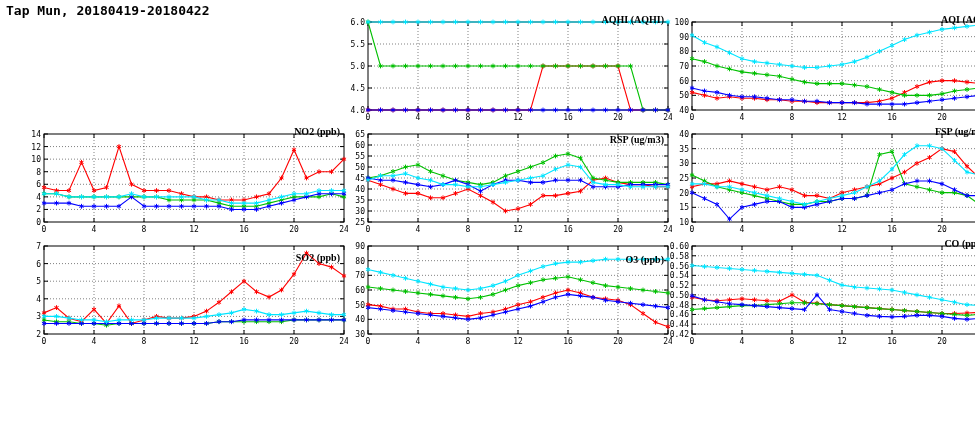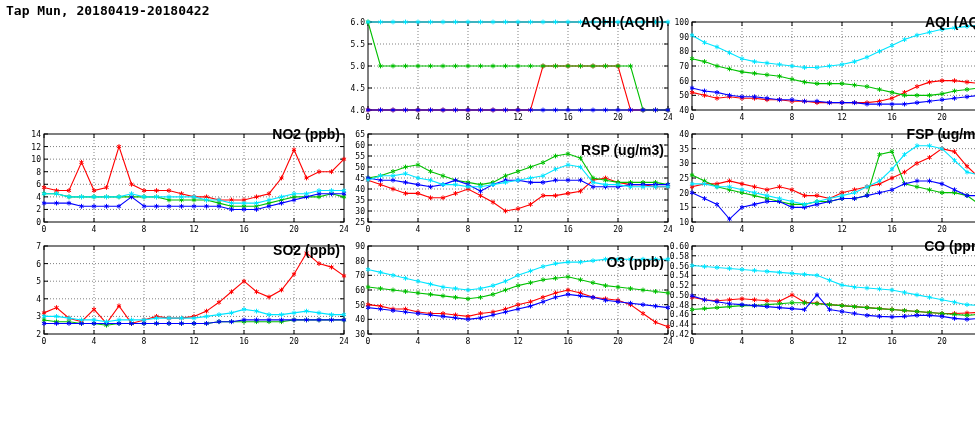--- a/index.html
+++ b/index.html
@@ -1,20 +1,20 @@
 <!DOCTYPE html>
 <html><head>
 <meta charset="utf-8">
 <style>
   html,body{margin:0;padding:0;background:#ffffff;}
   body{width:975px;height:447px;font-family:"DejaVu Sans Mono",monospace;position:relative;overflow:hidden;}
   #title{position:absolute;left:6px;top:3px;font-size:13px;font-weight:bold;color:#000;letter-spacing:0px;}
   .panel{position:absolute;}
   .panel svg{display:block;}
-  .ptitle{position:absolute;right:3px;top:1px;font-size:14px;font-weight:bold;color:#000;font-family:Liberation Sans, sans-serif;}
+  .ptitle{position:absolute;right:3px;top:1px;font-size:10px;font-weight:bold;color:#000;font-family:Liberation Serif, serif;}
 </style>
 </head>
 <body>
 
 <div id="title">Tap Mun, 20180419-20180422</div>
 
 <div class="panel" id="p-aqhi" style="left: 338px; top: 14px; width: 334px; height: 110px;">
     <svg width="334" height="110" viewBox="0 0 334 110">
       <g>
         <line x1="80" y1="8" x2="80" y2="96" stroke="#000" stroke-width="0.5" stroke-dasharray="1,2"></line>
@@ -289,21 +289,21 @@
       </g>
       <path d="M30.00,54.20L42.50,58.60L55.00,63.00L67.50,67.40L80.00,67.40L92.50,71.80L105.00,71.80L117.50,67.40L130.00,63.00L142.50,69.60L155.00,76.20L167.50,85.00L180.00,82.80L192.50,78.40L205.00,69.60L217.50,69.60L230.00,67.40L242.50,65.20L255.00,54.20L267.50,52.00L280.00,56.40L292.50,58.60L305.00,58.60L317.50,60.80L330.00,60.80" fill="none" stroke="#ff0000" stroke-width="1.1"></path>
       <path d="M27.92,53.00L32.08,55.40M30.00,51.80L30.00,56.60M32.08,53.00L27.92,55.40M40.42,57.40L44.58,59.80M42.50,56.20L42.50,61.00M44.58,57.40L40.42,59.80M52.92,61.80L57.08,64.20M55.00,60.60L55.00,65.40M57.08,61.80L52.92,64.20M65.42,66.20L69.58,68.60M67.50,65.00L67.50,69.80M69.58,66.20L65.42,68.60M77.92,66.20L82.08,68.60M80.00,65.00L80.00,69.80M82.08,66.20L77.92,68.60M90.42,70.60L94.58,73.00M92.50,69.40L92.50,74.20M94.58,70.60L90.42,73.00M102.92,70.60L107.08,73.00M105.00,69.40L105.00,74.20M107.08,70.60L102.92,73.00M115.42,66.20L119.58,68.60M117.50,65.00L117.50,69.80M119.58,66.20L115.42,68.60M127.92,61.80L132.08,64.20M130.00,60.60L130.00,65.40M132.08,61.80L127.92,64.20M140.42,68.40L144.58,70.80M142.50,67.20L142.50,72.00M144.58,68.40L140.42,70.80M152.92,75.00L157.08,77.40M155.00,73.80L155.00,78.60M157.08,75.00L152.92,77.40M165.42,83.80L169.58,86.20M167.50,82.60L167.50,87.40M169.58,83.80L165.42,86.20M177.92,81.60L182.08,84.00M180.00,80.40L180.00,85.20M182.08,81.60L177.92,84.00M190.42,77.20L194.58,79.60M192.50,76.00L192.50,80.80M194.58,77.20L190.42,79.60M202.92,68.40L207.08,70.80M205.00,67.20L205.00,72.00M207.08,68.40L202.92,70.80M215.42,68.40L219.58,70.80M217.50,67.20L217.50,72.00M219.58,68.40L215.42,70.80M227.92,66.20L232.08,68.60M230.00,65.00L230.00,69.80M232.08,66.20L227.92,68.60M240.42,64.00L244.58,66.40M242.50,62.80L242.50,67.60M244.58,64.00L240.42,66.40M252.92,53.00L257.08,55.40M255.00,51.80L255.00,56.60M257.08,53.00L252.92,55.40M265.42,50.80L269.58,53.20M267.50,49.60L267.50,54.40M269.58,50.80L265.42,53.20M277.92,55.20L282.08,57.60M280.00,54.00L280.00,58.80M282.08,55.20L277.92,57.60M290.42,57.40L294.58,59.80M292.50,56.20L292.50,61.00M294.58,57.40L290.42,59.80M302.92,57.40L307.08,59.80M305.00,56.20L305.00,61.00M307.08,57.40L302.92,59.80M315.42,59.60L319.58,62.00M317.50,58.40L317.50,63.20M319.58,59.60L315.42,62.00M327.92,59.60L332.08,62.00M330.00,58.40L330.00,63.20M332.08,59.60L327.92,62.00" fill="none" stroke="#ff0000" stroke-width="1"></path>
       <path d="M30.00,52.00L42.50,49.80L55.00,45.40L67.50,41.00L80.00,38.80L92.50,45.40L105.00,49.80L117.50,54.20L130.00,56.40L142.50,58.60L155.00,56.40L167.50,49.80L180.00,45.40L192.50,41.00L205.00,36.60L217.50,30.00L230.00,27.80L242.50,32.20L255.00,52.00L267.50,54.20L280.00,56.40L292.50,56.40L305.00,56.40L317.50,56.40L330.00,58.60" fill="none" stroke="#00c000" stroke-width="1.1"></path>
       <path d="M27.92,50.80L32.08,53.20M30.00,49.60L30.00,54.40M32.08,50.80L27.92,53.20M40.42,48.60L44.58,51.00M42.50,47.40L42.50,52.20M44.58,48.60L40.42,51.00M52.92,44.20L57.08,46.60M55.00,43.00L55.00,47.80M57.08,44.20L52.92,46.60M65.42,39.80L69.58,42.20M67.50,38.60L67.50,43.40M69.58,39.80L65.42,42.20M77.92,37.60L82.08,40.00M80.00,36.40L80.00,41.20M82.08,37.60L77.92,40.00M90.42,44.20L94.58,46.60M92.50,43.00L92.50,47.80M94.58,44.20L90.42,46.60M102.92,48.60L107.08,51.00M105.00,47.40L105.00,52.20M107.08,48.60L102.92,51.00M115.42,53.00L119.58,55.40M117.50,51.80L117.50,56.60M119.58,53.00L115.42,55.40M127.92,55.20L132.08,57.60M130.00,54.00L130.00,58.80M132.08,55.20L127.92,57.60M140.42,57.40L144.58,59.80M142.50,56.20L142.50,61.00M144.58,57.40L140.42,59.80M152.92,55.20L157.08,57.60M155.00,54.00L155.00,58.80M157.08,55.20L152.92,57.60M165.42,48.60L169.58,51.00M167.50,47.40L167.50,52.20M169.58,48.60L165.42,51.00M177.92,44.20L182.08,46.60M180.00,43.00L180.00,47.80M182.08,44.20L177.92,46.60M190.42,39.80L194.58,42.20M192.50,38.60L192.50,43.40M194.58,39.80L190.42,42.20M202.92,35.40L207.08,37.80M205.00,34.20L205.00,39.00M207.08,35.40L202.92,37.80M215.42,28.80L219.58,31.20M217.50,27.60L217.50,32.40M219.58,28.80L215.42,31.20M227.92,26.60L232.08,29.00M230.00,25.40L230.00,30.20M232.08,26.60L227.92,29.00M240.42,31.00L244.58,33.40M242.50,29.80L242.50,34.60M244.58,31.00L240.42,33.40M252.92,50.80L257.08,53.20M255.00,49.60L255.00,54.40M257.08,50.80L252.92,53.20M265.42,53.00L269.58,55.40M267.50,51.80L267.50,56.60M269.58,53.00L265.42,55.40M277.92,55.20L282.08,57.60M280.00,54.00L280.00,58.80M282.08,55.20L277.92,57.60M290.42,55.20L294.58,57.60M292.50,54.00L292.50,58.80M294.58,55.20L290.42,57.60M302.92,55.20L307.08,57.60M305.00,54.00L305.00,58.80M307.08,55.20L302.92,57.60M315.42,55.20L319.58,57.60M317.50,54.00L317.50,58.80M319.58,55.20L315.42,57.60M327.92,57.40L332.08,59.80M330.00,56.20L330.00,61.00M332.08,57.40L327.92,59.80" fill="none" stroke="#00c000" stroke-width="1"></path>
       <path d="M30.00,52.00L42.50,54.20L55.00,54.20L67.50,56.40L80.00,58.60L92.50,60.80L105.00,58.60L117.50,54.20L130.00,58.60L142.50,65.20L155.00,58.60L167.50,54.20L180.00,54.20L192.50,56.40L205.00,56.40L217.50,54.20L230.00,54.20L242.50,54.20L255.00,60.80L267.50,60.80L280.00,60.80L292.50,58.60L305.00,58.60L317.50,58.60L330.00,58.60" fill="none" stroke="#0000ff" stroke-width="1.1"></path>
       <path d="M27.92,50.80L32.08,53.20M30.00,49.60L30.00,54.40M32.08,50.80L27.92,53.20M40.42,53.00L44.58,55.40M42.50,51.80L42.50,56.60M44.58,53.00L40.42,55.40M52.92,53.00L57.08,55.40M55.00,51.80L55.00,56.60M57.08,53.00L52.92,55.40M65.42,55.20L69.58,57.60M67.50,54.00L67.50,58.80M69.58,55.20L65.42,57.60M77.92,57.40L82.08,59.80M80.00,56.20L80.00,61.00M82.08,57.40L77.92,59.80M90.42,59.60L94.58,62.00M92.50,58.40L92.50,63.20M94.58,59.60L90.42,62.00M102.92,57.40L107.08,59.80M105.00,56.20L105.00,61.00M107.08,57.40L102.92,59.80M115.42,53.00L119.58,55.40M117.50,51.80L117.50,56.60M119.58,53.00L115.42,55.40M127.92,57.40L132.08,59.80M130.00,56.20L130.00,61.00M132.08,57.40L127.92,59.80M140.42,64.00L144.58,66.40M142.50,62.80L142.50,67.60M144.58,64.00L140.42,66.40M152.92,57.40L157.08,59.80M155.00,56.20L155.00,61.00M157.08,57.40L152.92,59.80M165.42,53.00L169.58,55.40M167.50,51.80L167.50,56.60M169.58,53.00L165.42,55.40M177.92,53.00L182.08,55.40M180.00,51.80L180.00,56.60M182.08,53.00L177.92,55.40M190.42,55.20L194.58,57.60M192.50,54.00L192.50,58.80M194.58,55.20L190.42,57.60M202.92,55.20L207.08,57.60M205.00,54.00L205.00,58.80M207.08,55.20L202.92,57.60M215.42,53.00L219.58,55.40M217.50,51.80L217.50,56.60M219.58,53.00L215.42,55.40M227.92,53.00L232.08,55.40M230.00,51.80L230.00,56.60M232.08,53.00L227.92,55.40M240.42,53.00L244.58,55.40M242.50,51.80L242.50,56.60M244.58,53.00L240.42,55.40M252.92,59.60L257.08,62.00M255.00,58.40L255.00,63.20M257.08,59.60L252.92,62.00M265.42,59.60L269.58,62.00M267.50,58.40L267.50,63.20M269.58,59.60L265.42,62.00M277.92,59.60L282.08,62.00M280.00,58.40L280.00,63.20M282.08,59.60L277.92,62.00M290.42,57.40L294.58,59.80M292.50,56.20L292.50,61.00M294.58,57.40L290.42,59.80M302.92,57.40L307.08,59.80M305.00,56.20L305.00,61.00M307.08,57.40L302.92,59.80M315.42,57.40L319.58,59.80M317.50,56.20L317.50,61.00M319.58,57.40L315.42,59.80M327.92,57.40L332.08,59.80M330.00,56.20L330.00,61.00M332.08,57.40L327.92,59.80" fill="none" stroke="#0000ff" stroke-width="1"></path>
       <path d="M30.00,54.20L42.50,49.80L55.00,49.80L67.50,47.60L80.00,52.00L92.50,54.20L105.00,58.60L117.50,58.60L130.00,60.80L142.50,60.80L155.00,58.60L167.50,56.40L180.00,54.20L192.50,52.00L205.00,49.80L217.50,43.20L230.00,38.80L242.50,41.00L255.00,56.40L267.50,58.60L280.00,58.60L292.50,60.80L305.00,60.80L317.50,60.80L330.00,60.80" fill="none" stroke="#00e5ff" stroke-width="1.1"></path>
       <path d="M27.92,53.00L32.08,55.40M30.00,51.80L30.00,56.60M32.08,53.00L27.92,55.40M40.42,48.60L44.58,51.00M42.50,47.40L42.50,52.20M44.58,48.60L40.42,51.00M52.92,48.60L57.08,51.00M55.00,47.40L55.00,52.20M57.08,48.60L52.92,51.00M65.42,46.40L69.58,48.80M67.50,45.20L67.50,50.00M69.58,46.40L65.42,48.80M77.92,50.80L82.08,53.20M80.00,49.60L80.00,54.40M82.08,50.80L77.92,53.20M90.42,53.00L94.58,55.40M92.50,51.80L92.50,56.60M94.58,53.00L90.42,55.40M102.92,57.40L107.08,59.80M105.00,56.20L105.00,61.00M107.08,57.40L102.92,59.80M115.42,57.40L119.58,59.80M117.50,56.20L117.50,61.00M119.58,57.40L115.42,59.80M127.92,59.60L132.08,62.00M130.00,58.40L130.00,63.20M132.08,59.60L127.92,62.00M140.42,59.60L144.58,62.00M142.50,58.40L142.50,63.20M144.58,59.60L140.42,62.00M152.92,57.40L157.08,59.80M155.00,56.20L155.00,61.00M157.08,57.40L152.92,59.80M165.42,55.20L169.58,57.60M167.50,54.00L167.50,58.80M169.58,55.20L165.42,57.60M177.92,53.00L182.08,55.40M180.00,51.80L180.00,56.60M182.08,53.00L177.92,55.40M190.42,50.80L194.58,53.20M192.50,49.60L192.50,54.40M194.58,50.80L190.42,53.20M202.92,48.60L207.08,51.00M205.00,47.40L205.00,52.20M207.08,48.60L202.92,51.00M215.42,42.00L219.58,44.40M217.50,40.80L217.50,45.60M219.58,42.00L215.42,44.40M227.92,37.60L232.08,40.00M230.00,36.40L230.00,41.20M232.08,37.60L227.92,40.00M240.42,39.80L244.58,42.20M242.50,38.60L242.50,43.40M244.58,39.80L240.42,42.20M252.92,55.20L257.08,57.60M255.00,54.00L255.00,58.80M257.08,55.20L252.92,57.60M265.42,57.40L269.58,59.80M267.50,56.20L267.50,61.00M269.58,57.40L265.42,59.80M277.92,57.40L282.08,59.80M280.00,56.20L280.00,61.00M282.08,57.40L277.92,59.80M290.42,59.60L294.58,62.00M292.50,58.40L292.50,63.20M294.58,59.60L290.42,62.00M302.92,59.60L307.08,62.00M305.00,58.40L305.00,63.20M307.08,59.60L302.92,62.00M315.42,59.60L319.58,62.00M317.50,58.40L317.50,63.20M319.58,59.60L315.42,62.00M327.92,59.60L332.08,62.00M330.00,58.40L330.00,63.20M332.08,59.60L327.92,62.00" fill="none" stroke="#00e5ff" stroke-width="1"></path>
     </svg>
-    <div class="ptitle" style="right: 8px; top: 16px;">RSP (ug/m3)</div>
+    <div class="ptitle" style="right: 8px; top: 8px;">RSP (ug/m3)</div>
   </div>
 <div class="panel" id="p-fsp" style="left: 662px; top: 126px; width: 334px; height: 110px;">
     <svg width="334" height="110" viewBox="0 0 334 110">
       <g>
         <line x1="80" y1="8" x2="80" y2="96" stroke="#000" stroke-width="0.5" stroke-dasharray="1,2"></line>
         <line x1="130" y1="8" x2="130" y2="96" stroke="#000" stroke-width="0.5" stroke-dasharray="1,2"></line>
         <line x1="180" y1="8" x2="180" y2="96" stroke="#000" stroke-width="0.5" stroke-dasharray="1,2"></line>
         <line x1="230" y1="8" x2="230" y2="96" stroke="#000" stroke-width="0.5" stroke-dasharray="1,2"></line>
         <line x1="280" y1="8" x2="280" y2="96" stroke="#000" stroke-width="0.5" stroke-dasharray="1,2"></line>
         <line x1="30" y1="81.33333333333333" x2="330" y2="81.33333333333333" stroke="#000" stroke-width="0.5" stroke-dasharray="1,2"></line>
@@ -425,21 +425,21 @@
       </g>
       <path d="M30.00,74.88L42.50,69.60L55.00,80.16L67.50,83.68L80.00,71.36L92.50,85.44L105.00,67.84L117.50,85.44L130.00,81.92L142.50,78.40L155.00,80.16L167.50,80.16L180.00,78.40L192.50,73.12L205.00,64.32L217.50,53.76L230.00,43.20L242.50,53.76L255.00,59.04L267.50,52.00L280.00,36.16L292.50,15.04L305.00,25.60L317.50,29.12L330.00,37.92" fill="none" stroke="#ff0000" stroke-width="1.1"></path>
       <path d="M27.92,73.68L32.08,76.08M30.00,72.48L30.00,77.28M32.08,73.68L27.92,76.08M40.42,68.40L44.58,70.80M42.50,67.20L42.50,72.00M44.58,68.40L40.42,70.80M52.92,78.96L57.08,81.36M55.00,77.76L55.00,82.56M57.08,78.96L52.92,81.36M65.42,82.48L69.58,84.88M67.50,81.28L67.50,86.08M69.58,82.48L65.42,84.88M77.92,70.16L82.08,72.56M80.00,68.96L80.00,73.76M82.08,70.16L77.92,72.56M90.42,84.24L94.58,86.64M92.50,83.04L92.50,87.84M94.58,84.24L90.42,86.64M102.92,66.64L107.08,69.04M105.00,65.44L105.00,70.24M107.08,66.64L102.92,69.04M115.42,84.24L119.58,86.64M117.50,83.04L117.50,87.84M119.58,84.24L115.42,86.64M127.92,80.72L132.08,83.12M130.00,79.52L130.00,84.32M132.08,80.72L127.92,83.12M140.42,77.20L144.58,79.60M142.50,76.00L142.50,80.80M144.58,77.20L140.42,79.60M152.92,78.96L157.08,81.36M155.00,77.76L155.00,82.56M157.08,78.96L152.92,81.36M165.42,78.96L169.58,81.36M167.50,77.76L167.50,82.56M169.58,78.96L165.42,81.36M177.92,77.20L182.08,79.60M180.00,76.00L180.00,80.80M182.08,77.20L177.92,79.60M190.42,71.92L194.58,74.32M192.50,70.72L192.50,75.52M194.58,71.92L190.42,74.32M202.92,63.12L207.08,65.52M205.00,61.92L205.00,66.72M207.08,63.12L202.92,65.52M215.42,52.56L219.58,54.96M217.50,51.36L217.50,56.16M219.58,52.56L215.42,54.96M227.92,42.00L232.08,44.40M230.00,40.80L230.00,45.60M232.08,42.00L227.92,44.40M240.42,52.56L244.58,54.96M242.50,51.36L242.50,56.16M244.58,52.56L240.42,54.96M252.92,57.84L257.08,60.24M255.00,56.64L255.00,61.44M257.08,57.84L252.92,60.24M265.42,50.80L269.58,53.20M267.50,49.60L267.50,54.40M269.58,50.80L265.42,53.20M277.92,34.96L282.08,37.36M280.00,33.76L280.00,38.56M282.08,34.96L277.92,37.36M290.42,13.84L294.58,16.24M292.50,12.64L292.50,17.44M294.58,13.84L290.42,16.24M302.92,24.40L307.08,26.80M305.00,23.20L305.00,28.00M307.08,24.40L302.92,26.80M315.42,27.92L319.58,30.32M317.50,26.72L317.50,31.52M319.58,27.92L315.42,30.32M327.92,36.72L332.08,39.12M330.00,35.52L330.00,40.32M332.08,36.72L327.92,39.12" fill="none" stroke="#ff0000" stroke-width="1"></path>
       <path d="M30.00,81.92L42.50,83.68L55.00,83.68L67.50,85.44L80.00,85.44L92.50,87.20L105.00,85.44L117.50,85.44L130.00,85.44L142.50,85.44L155.00,85.44L167.50,85.44L180.00,85.44L192.50,85.44L205.00,83.68L217.50,83.68L230.00,83.68L242.50,83.68L255.00,83.68L267.50,83.68L280.00,81.92L292.50,81.92L305.00,81.92L317.50,81.92L330.00,81.92" fill="none" stroke="#00c000" stroke-width="1.1"></path>
       <path d="M27.92,80.72L32.08,83.12M30.00,79.52L30.00,84.32M32.08,80.72L27.92,83.12M40.42,82.48L44.58,84.88M42.50,81.28L42.50,86.08M44.58,82.48L40.42,84.88M52.92,82.48L57.08,84.88M55.00,81.28L55.00,86.08M57.08,82.48L52.92,84.88M65.42,84.24L69.58,86.64M67.50,83.04L67.50,87.84M69.58,84.24L65.42,86.64M77.92,84.24L82.08,86.64M80.00,83.04L80.00,87.84M82.08,84.24L77.92,86.64M90.42,86.00L94.58,88.40M92.50,84.80L92.50,89.60M94.58,86.00L90.42,88.40M102.92,84.24L107.08,86.64M105.00,83.04L105.00,87.84M107.08,84.24L102.92,86.64M115.42,84.24L119.58,86.64M117.50,83.04L117.50,87.84M119.58,84.24L115.42,86.64M127.92,84.24L132.08,86.64M130.00,83.04L130.00,87.84M132.08,84.24L127.92,86.64M140.42,84.24L144.58,86.64M142.50,83.04L142.50,87.84M144.58,84.24L140.42,86.64M152.92,84.24L157.08,86.64M155.00,83.04L155.00,87.84M157.08,84.24L152.92,86.64M165.42,84.24L169.58,86.64M167.50,83.04L167.50,87.84M169.58,84.24L165.42,86.64M177.92,84.24L182.08,86.64M180.00,83.04L180.00,87.84M182.08,84.24L177.92,86.64M190.42,84.24L194.58,86.64M192.50,83.04L192.50,87.84M194.58,84.24L190.42,86.64M202.92,82.48L207.08,84.88M205.00,81.28L205.00,86.08M207.08,82.48L202.92,84.88M215.42,82.48L219.58,84.88M217.50,81.28L217.50,86.08M219.58,82.48L215.42,84.88M227.92,82.48L232.08,84.88M230.00,81.28L230.00,86.08M232.08,82.48L227.92,84.88M240.42,82.48L244.58,84.88M242.50,81.28L242.50,86.08M244.58,82.48L240.42,84.88M252.92,82.48L257.08,84.88M255.00,81.28L255.00,86.08M257.08,82.48L252.92,84.88M265.42,82.48L269.58,84.88M267.50,81.28L267.50,86.08M269.58,82.48L265.42,84.88M277.92,80.72L282.08,83.12M280.00,79.52L280.00,84.32M282.08,80.72L277.92,83.12M290.42,80.72L294.58,83.12M292.50,79.52L292.50,84.32M294.58,80.72L290.42,83.12M302.92,80.72L307.08,83.12M305.00,79.52L305.00,84.32M307.08,80.72L302.92,83.12M315.42,80.72L319.58,83.12M317.50,79.52L317.50,84.32M319.58,80.72L315.42,83.12M327.92,80.72L332.08,83.12M330.00,79.52L330.00,84.32M332.08,80.72L327.92,83.12" fill="none" stroke="#00c000" stroke-width="1"></path>
       <path d="M30.00,85.44L42.50,85.44L55.00,85.44L67.50,85.44L80.00,85.44L92.50,85.44L105.00,85.44L117.50,85.44L130.00,85.44L142.50,85.44L155.00,85.44L167.50,85.44L180.00,85.44L192.50,85.44L205.00,83.68L217.50,83.68L230.00,81.92L242.50,81.92L255.00,81.92L267.50,81.92L280.00,81.92L292.50,81.92L305.00,81.92L317.50,81.92L330.00,81.92" fill="none" stroke="#0000ff" stroke-width="1.1"></path>
       <path d="M27.92,84.24L32.08,86.64M30.00,83.04L30.00,87.84M32.08,84.24L27.92,86.64M40.42,84.24L44.58,86.64M42.50,83.04L42.50,87.84M44.58,84.24L40.42,86.64M52.92,84.24L57.08,86.64M55.00,83.04L55.00,87.84M57.08,84.24L52.92,86.64M65.42,84.24L69.58,86.64M67.50,83.04L67.50,87.84M69.58,84.24L65.42,86.64M77.92,84.24L82.08,86.64M80.00,83.04L80.00,87.84M82.08,84.24L77.92,86.64M90.42,84.24L94.58,86.64M92.50,83.04L92.50,87.84M94.58,84.24L90.42,86.64M102.92,84.24L107.08,86.64M105.00,83.04L105.00,87.84M107.08,84.24L102.92,86.64M115.42,84.24L119.58,86.64M117.50,83.04L117.50,87.84M119.58,84.24L115.42,86.64M127.92,84.24L132.08,86.64M130.00,83.04L130.00,87.84M132.08,84.24L127.92,86.64M140.42,84.24L144.58,86.64M142.50,83.04L142.50,87.84M144.58,84.24L140.42,86.64M152.92,84.24L157.08,86.64M155.00,83.04L155.00,87.84M157.08,84.24L152.92,86.64M165.42,84.24L169.58,86.64M167.50,83.04L167.50,87.84M169.58,84.24L165.42,86.64M177.92,84.24L182.08,86.64M180.00,83.04L180.00,87.84M182.08,84.24L177.92,86.64M190.42,84.24L194.58,86.64M192.50,83.04L192.50,87.84M194.58,84.24L190.42,86.64M202.92,82.48L207.08,84.88M205.00,81.28L205.00,86.08M207.08,82.48L202.92,84.88M215.42,82.48L219.58,84.88M217.50,81.28L217.50,86.08M219.58,82.48L215.42,84.88M227.92,80.72L232.08,83.12M230.00,79.52L230.00,84.32M232.08,80.72L227.92,83.12M240.42,80.72L244.58,83.12M242.50,79.52L242.50,84.32M244.58,80.72L240.42,83.12M252.92,80.72L257.08,83.12M255.00,79.52L255.00,84.32M257.08,80.72L252.92,83.12M265.42,80.72L269.58,83.12M267.50,79.52L267.50,84.32M269.58,80.72L265.42,83.12M277.92,80.72L282.08,83.12M280.00,79.52L280.00,84.32M282.08,80.72L277.92,83.12M290.42,80.72L294.58,83.12M292.50,79.52L292.50,84.32M294.58,80.72L290.42,83.12M302.92,80.72L307.08,83.12M305.00,79.52L305.00,84.32M307.08,80.72L302.92,83.12M315.42,80.72L319.58,83.12M317.50,79.52L317.50,84.32M319.58,80.72L315.42,83.12M327.92,80.72L332.08,83.12M330.00,79.52L330.00,84.32M332.08,80.72L327.92,83.12" fill="none" stroke="#0000ff" stroke-width="1"></path>
       <path d="M30.00,78.40L42.50,78.40L55.00,80.16L67.50,81.92L80.00,81.92L92.50,83.68L105.00,81.92L117.50,81.92L130.00,81.92L142.50,80.16L155.00,80.16L167.50,80.16L180.00,80.16L192.50,78.40L205.00,76.64L217.50,74.88L230.00,71.36L242.50,73.12L255.00,76.64L267.50,76.64L280.00,74.88L292.50,73.12L305.00,74.88L317.50,76.64L330.00,76.64" fill="none" stroke="#00e5ff" stroke-width="1.1"></path>
       <path d="M27.92,77.20L32.08,79.60M30.00,76.00L30.00,80.80M32.08,77.20L27.92,79.60M40.42,77.20L44.58,79.60M42.50,76.00L42.50,80.80M44.58,77.20L40.42,79.60M52.92,78.96L57.08,81.36M55.00,77.76L55.00,82.56M57.08,78.96L52.92,81.36M65.42,80.72L69.58,83.12M67.50,79.52L67.50,84.32M69.58,80.72L65.42,83.12M77.92,80.72L82.08,83.12M80.00,79.52L80.00,84.32M82.08,80.72L77.92,83.12M90.42,82.48L94.58,84.88M92.50,81.28L92.50,86.08M94.58,82.48L90.42,84.88M102.92,80.72L107.08,83.12M105.00,79.52L105.00,84.32M107.08,80.72L102.92,83.12M115.42,80.72L119.58,83.12M117.50,79.52L117.50,84.32M119.58,80.72L115.42,83.12M127.92,80.72L132.08,83.12M130.00,79.52L130.00,84.32M132.08,80.72L127.92,83.12M140.42,78.96L144.58,81.36M142.50,77.76L142.50,82.56M144.58,78.96L140.42,81.36M152.92,78.96L157.08,81.36M155.00,77.76L155.00,82.56M157.08,78.96L152.92,81.36M165.42,78.96L169.58,81.36M167.50,77.76L167.50,82.56M169.58,78.96L165.42,81.36M177.92,78.96L182.08,81.36M180.00,77.76L180.00,82.56M182.08,78.96L177.92,81.36M190.42,77.20L194.58,79.60M192.50,76.00L192.50,80.80M194.58,77.20L190.42,79.60M202.92,75.44L207.08,77.84M205.00,74.24L205.00,79.04M207.08,75.44L202.92,77.84M215.42,73.68L219.58,76.08M217.50,72.48L217.50,77.28M219.58,73.68L215.42,76.08M227.92,70.16L232.08,72.56M230.00,68.96L230.00,73.76M232.08,70.16L227.92,72.56M240.42,71.92L244.58,74.32M242.50,70.72L242.50,75.52M244.58,71.92L240.42,74.32M252.92,75.44L257.08,77.84M255.00,74.24L255.00,79.04M257.08,75.44L252.92,77.84M265.42,75.44L269.58,77.84M267.50,74.24L267.50,79.04M269.58,75.44L265.42,77.84M277.92,73.68L282.08,76.08M280.00,72.48L280.00,77.28M282.08,73.68L277.92,76.08M290.42,71.92L294.58,74.32M292.50,70.72L292.50,75.52M294.58,71.92L290.42,74.32M302.92,73.68L307.08,76.08M305.00,72.48L305.00,77.28M307.08,73.68L302.92,76.08M315.42,75.44L319.58,77.84M317.50,74.24L317.50,79.04M319.58,75.44L315.42,77.84M327.92,75.44L332.08,77.84M330.00,74.24L330.00,79.04M332.08,75.44L327.92,77.84" fill="none" stroke="#00e5ff" stroke-width="1"></path>
     </svg>
-    <div class="ptitle" style="right: 8px; top: 4px;">SO2 (ppb)</div>
+    <div class="ptitle" style="right: 8px; top: 14px;">SO2 (ppb)</div>
   </div>
 <div class="panel" id="p-o3" style="left: 338px; top: 238px; width: 334px; height: 110px;">
     <svg width="334" height="110" viewBox="0 0 334 110">
       <g>
         <line x1="80" y1="8" x2="80" y2="96" stroke="#000" stroke-width="0.5" stroke-dasharray="1,2"></line>
         <line x1="130" y1="8" x2="130" y2="96" stroke="#000" stroke-width="0.5" stroke-dasharray="1,2"></line>
         <line x1="180" y1="8" x2="180" y2="96" stroke="#000" stroke-width="0.5" stroke-dasharray="1,2"></line>
         <line x1="230" y1="8" x2="230" y2="96" stroke="#000" stroke-width="0.5" stroke-dasharray="1,2"></line>
         <line x1="280" y1="8" x2="280" y2="96" stroke="#000" stroke-width="0.5" stroke-dasharray="1,2"></line>
         <line x1="30" y1="81.33333333333333" x2="330" y2="81.33333333333333" stroke="#000" stroke-width="0.5" stroke-dasharray="1,2"></line>

